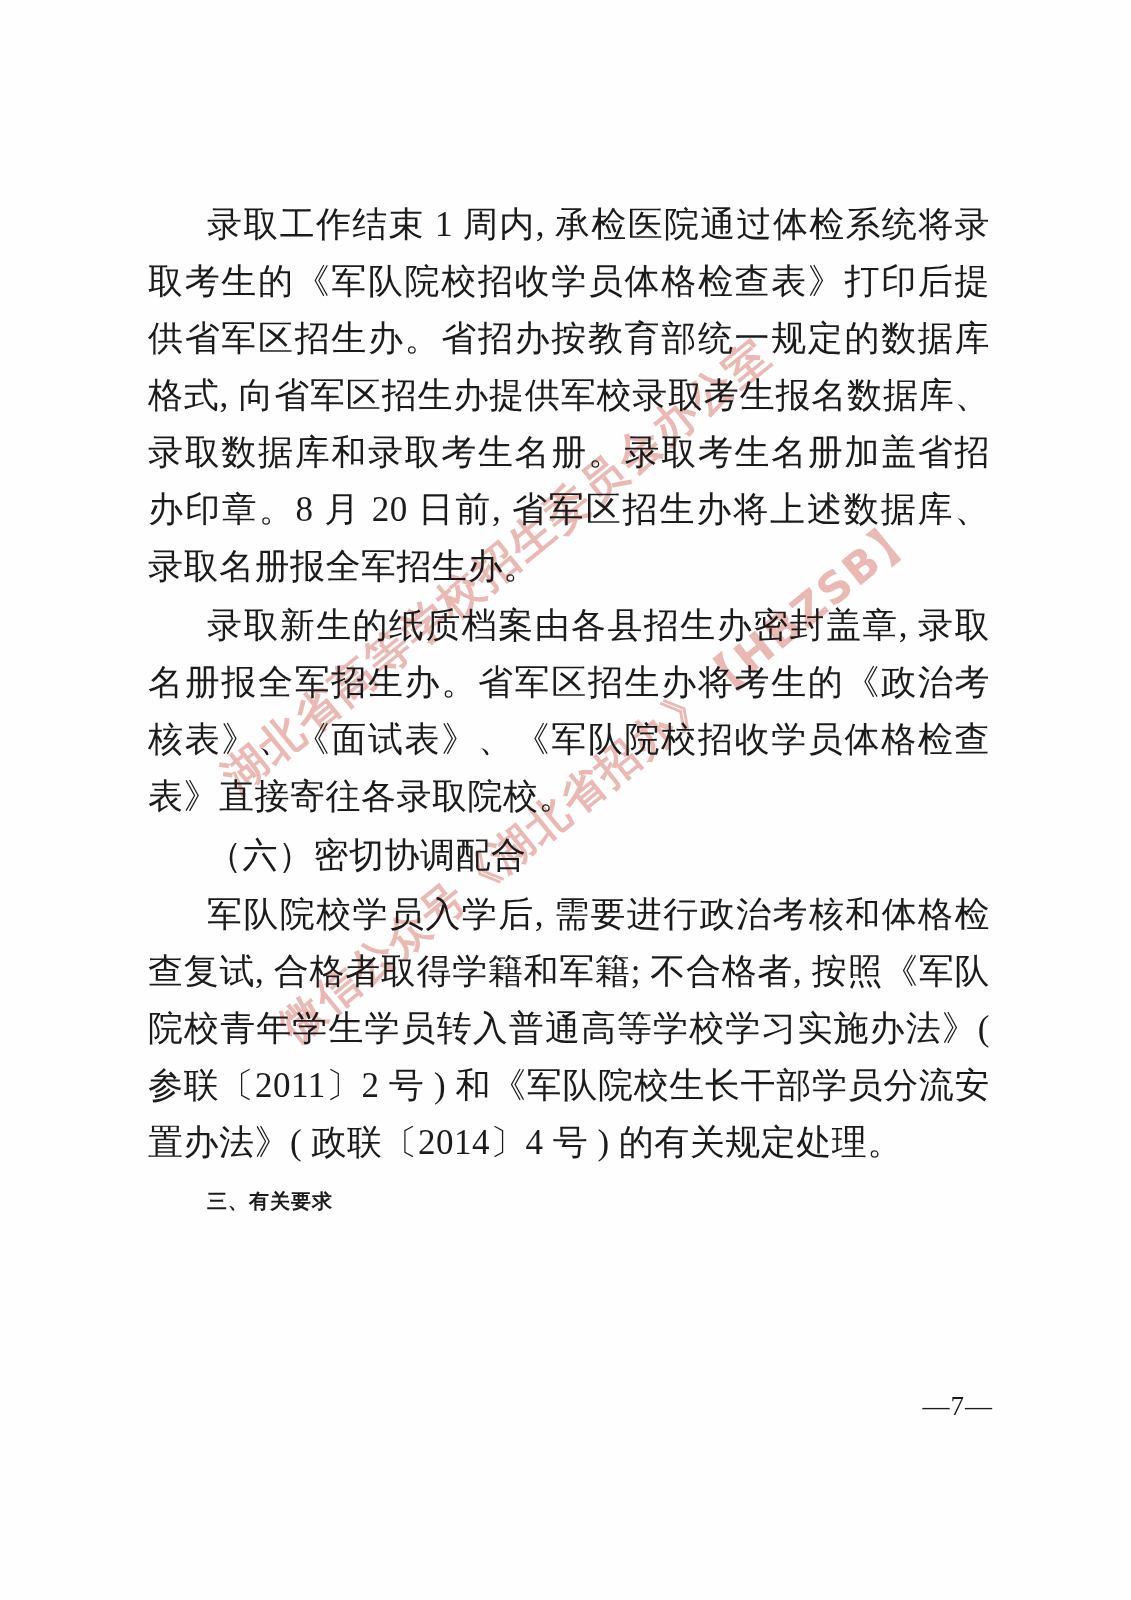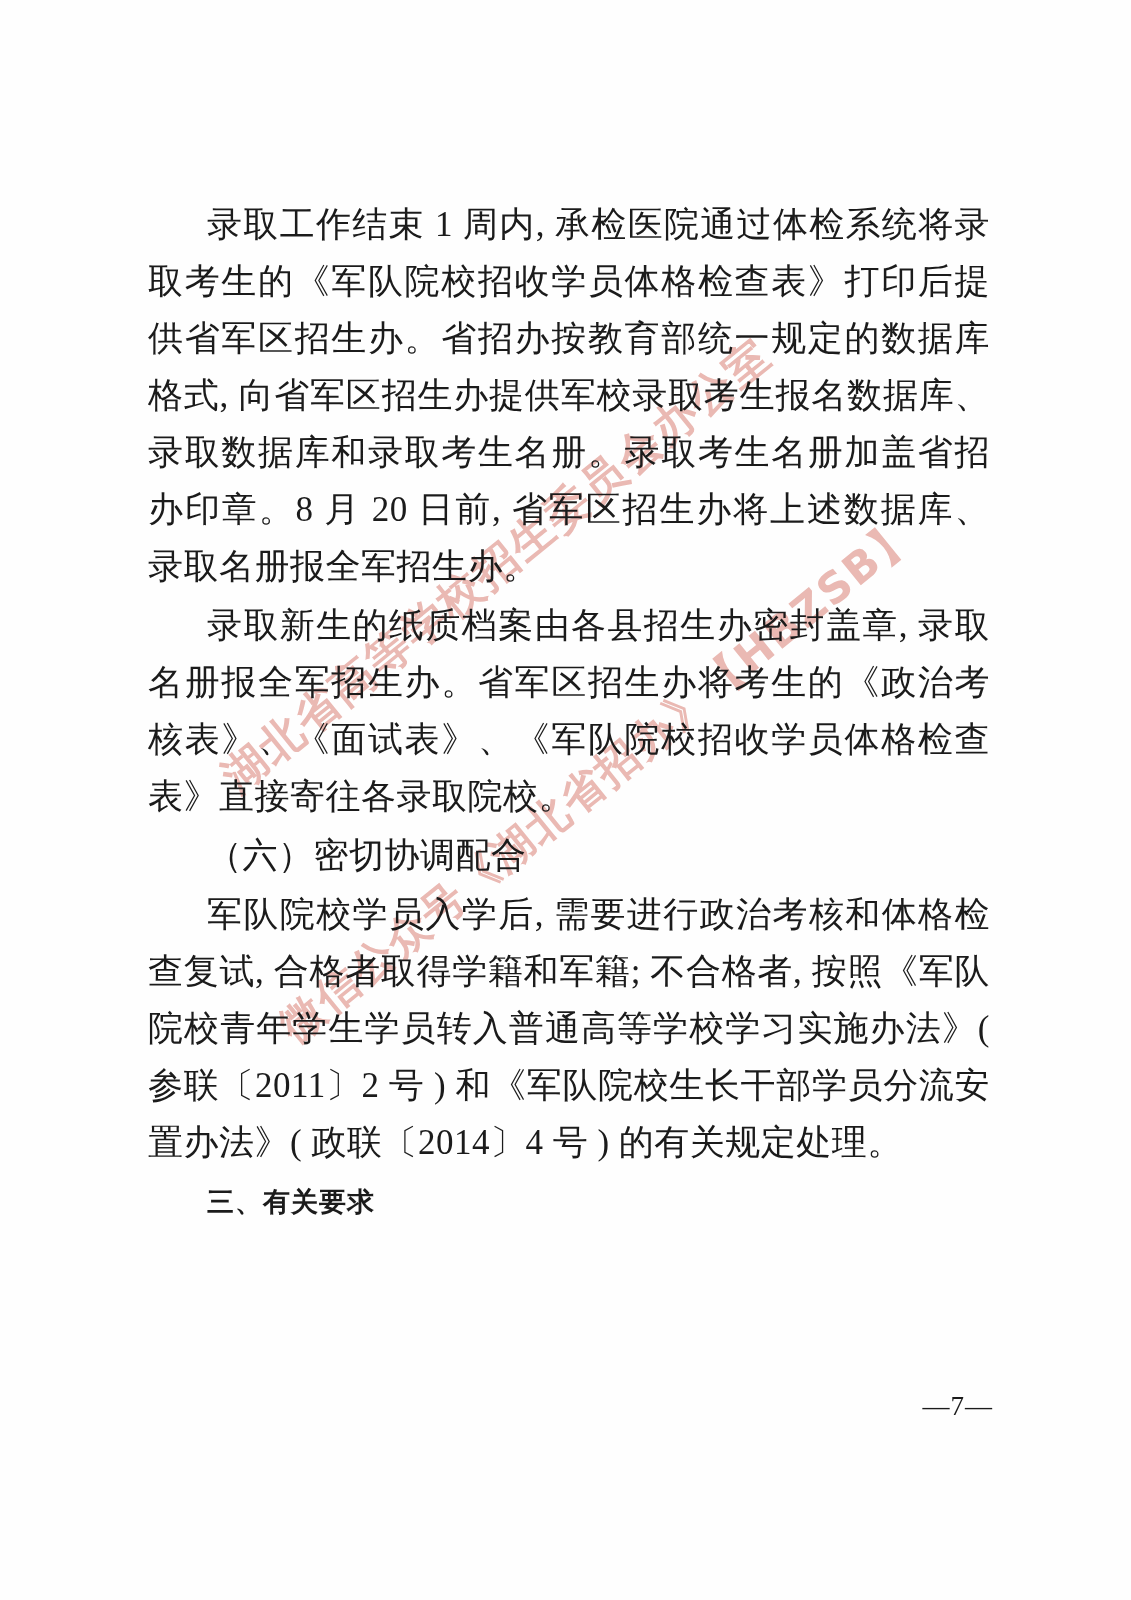--- a/index.html
+++ b/index.html
@@ -28,21 +28,21 @@
     line-height: 57px;
     text-align: justify;
     text-justify: inter-ideograph;
     letter-spacing: 0.5px;
   }
   p.indent {
     text-indent: 59px;
   }
   p.heading {
     margin: 0 0 2px 0;
-    font-size: 27px;
+    font-size: 20px;
     line-height: 57px;
     font-weight: bold;
     text-indent: 59px;
     letter-spacing: 1px;
     font-family: "DejaVu Serif", "Liberation Serif", serif;
   }
   .pagenum {
     position: absolute;
     right: 138px;
     bottom: 178px;

